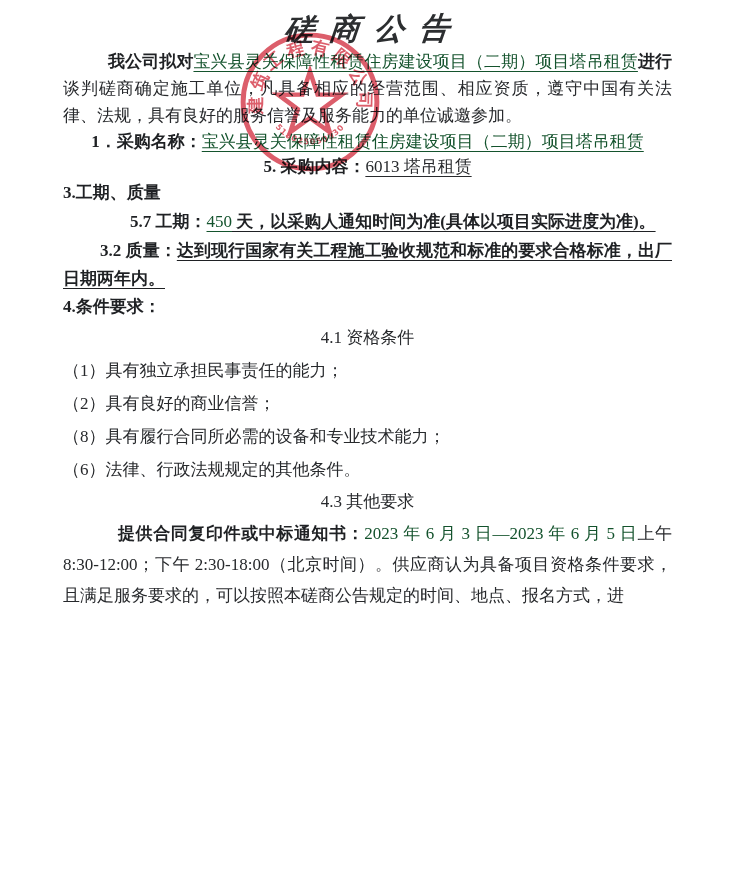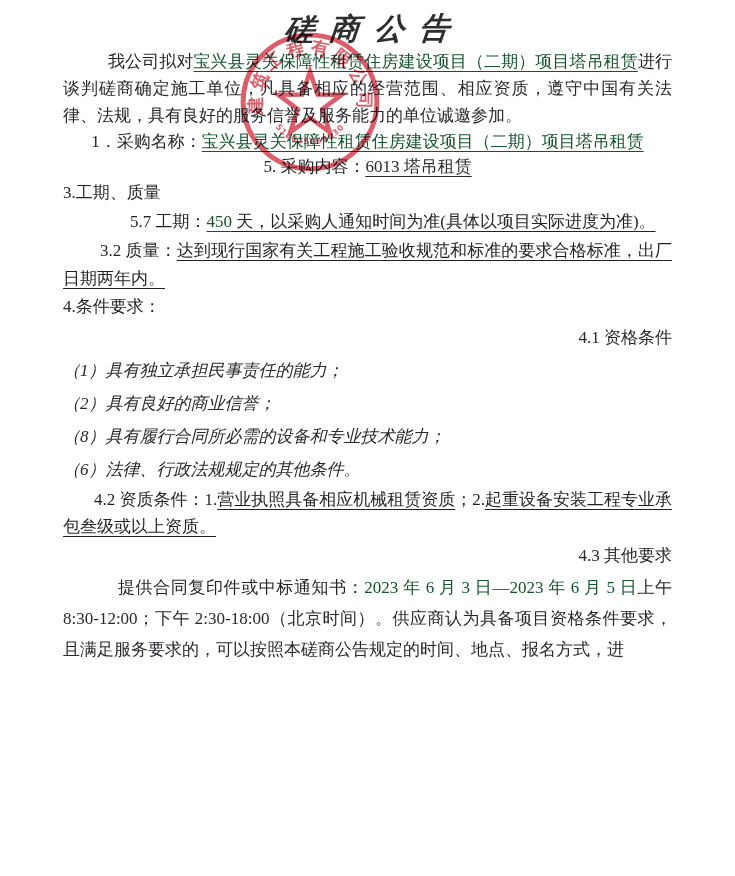--- a/index.html
+++ b/index.html
@@ -9,33 +9,33 @@
     font-family:"Liberation Serif","DejaVu Serif",serif;
     color:#27292c;
   }
   .doc{padding:10px 63px 0 63px;font-size:17px;text-align:justify;}
   .doc p{margin:0;}
   .title{
     text-align:center;font-size:30px;font-weight:bold;font-style:italic;
     letter-spacing:15px;padding-left:14px;line-height:38px;color:#2c2e30;
     transform:skewX(-6deg) rotate(-0.5deg);
   }
-  .b{font-weight:normal;color:#1f2124;}
+  .b{font-weight:bold;color:#1f2124;}
   .u{text-decoration:underline;text-underline-offset:4px;text-decoration-thickness:1.2px;}
   .gb{color:#14532d;}
   .p1{line-height:27px;text-indent:45px;margin-top:14px;}
   .it{line-height:25px;margin-left:20px;text-align:center;}
   .sec3{margin:6px 0 0 20px;line-height:28px;text-align:left;}
   .s31{margin-top:2px;line-height:30px;text-indent:67px;text-align:left;}
   .s32{margin-left:30px;text-indent:37px;line-height:27.5px;}
   .sec4{margin:4px 0 0 20px;line-height:30px;text-align:left;}
-  .s41{margin:2px 0 0 67px;line-height:32px;text-align:right;}
-  .cond{margin-left:57px;line-height:33px;text-align:left;font-style:italic;}
+  .s41{margin:2px 0 0 67px;line-height:32px;text-align:center;}
+  .cond{margin-left:57px;line-height:33px;text-align:left;}
   .s42{margin-left:33px;text-indent:31px;line-height:27px;}
-  .s43{margin:2px 0 0 67px;line-height:32px;text-align:right;}
+  .s43{margin:2px 0 0 67px;line-height:32px;text-align:center;}
   .p43{text-indent:55px;line-height:30px;margin-top:2px;}
   .reg{text-indent:55px;line-height:31px;margin-top:16px;}
   .stamp{
     position:absolute;left:228px;top:26px;width:164px;height:152px;
     mix-blend-mode:multiply;opacity:0.92;pointer-events:none;
   }
   .stamp svg{width:100%;height:100%;}
 </style>
 </head>
 <body>
@@ -59,21 +59,20 @@
 
     <p class="sec4 b">4.条件要求：</p>
 
     <p class="s41">4.1 资格条件</p>
 
     <p class="cond">（1）具有独立承担民事责任的能力；</p>
     <p class="cond">（2）具有良好的商业信誉；</p>
     <p class="cond">（8）具有履行合同所必需的设备和专业技术能力；</p>
     <p class="cond">（6）法律、行政法规规定的其他条件。</p>
 
-    <p class="s42"><span class="b">4.2 资质条件：</span><span class="b">1.</span><span class="u b">营业执照具备相应机械租赁资质</span><span class="b">；2.</span><span class="u b">起重设备安装工程专业承包叁级或以上资质。</span></p>
 
     <p class="s43">4.3 其他要求</p>
 
 
     <p class="reg"><span class="b">提供合同复印件或中标通知书：</span><span class="gb">2023 年 6 月 3 日—2023 年 6 月 5 日</span><span>上午 8:30-12:00；下午 2:30-18:00（北京时间）。供应商认为具备项目资格条件要求，且满足服务要求的，可以按照本磋商公告规定的时间、地点、报名方式，进</span></p>
 
   </div>
 
   <div class="stamp">
     <svg viewBox="0 0 200 200">

